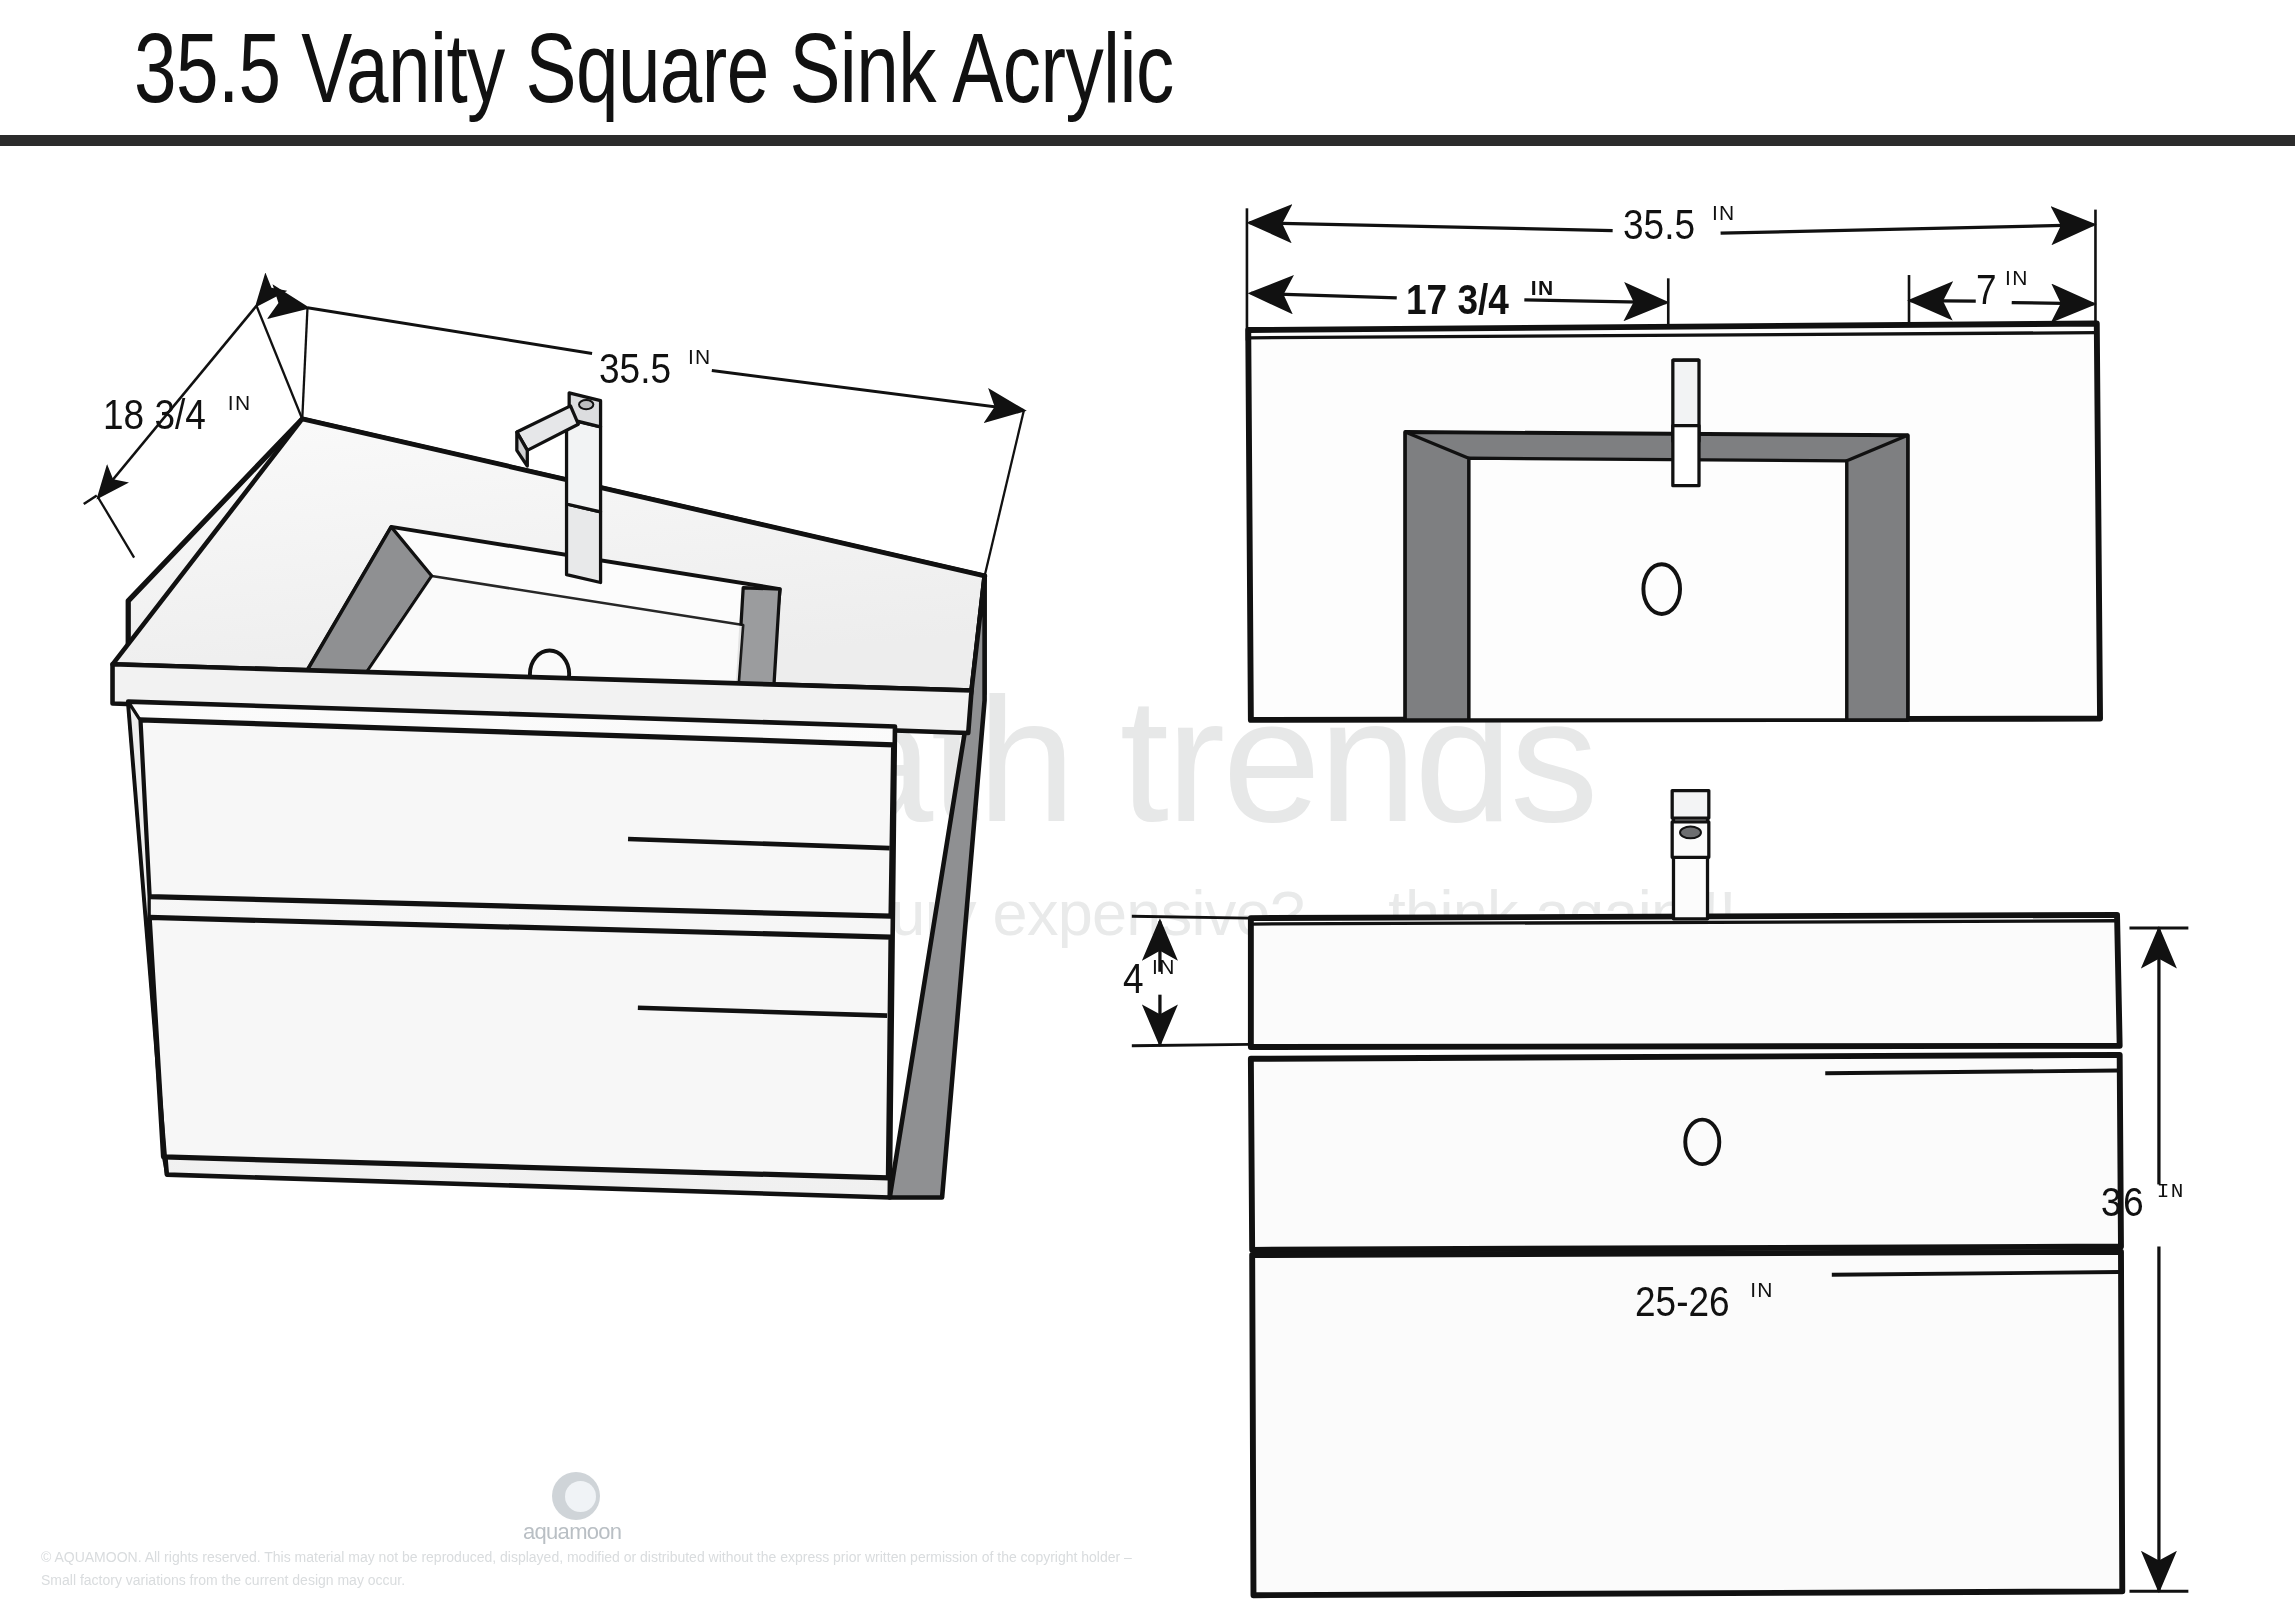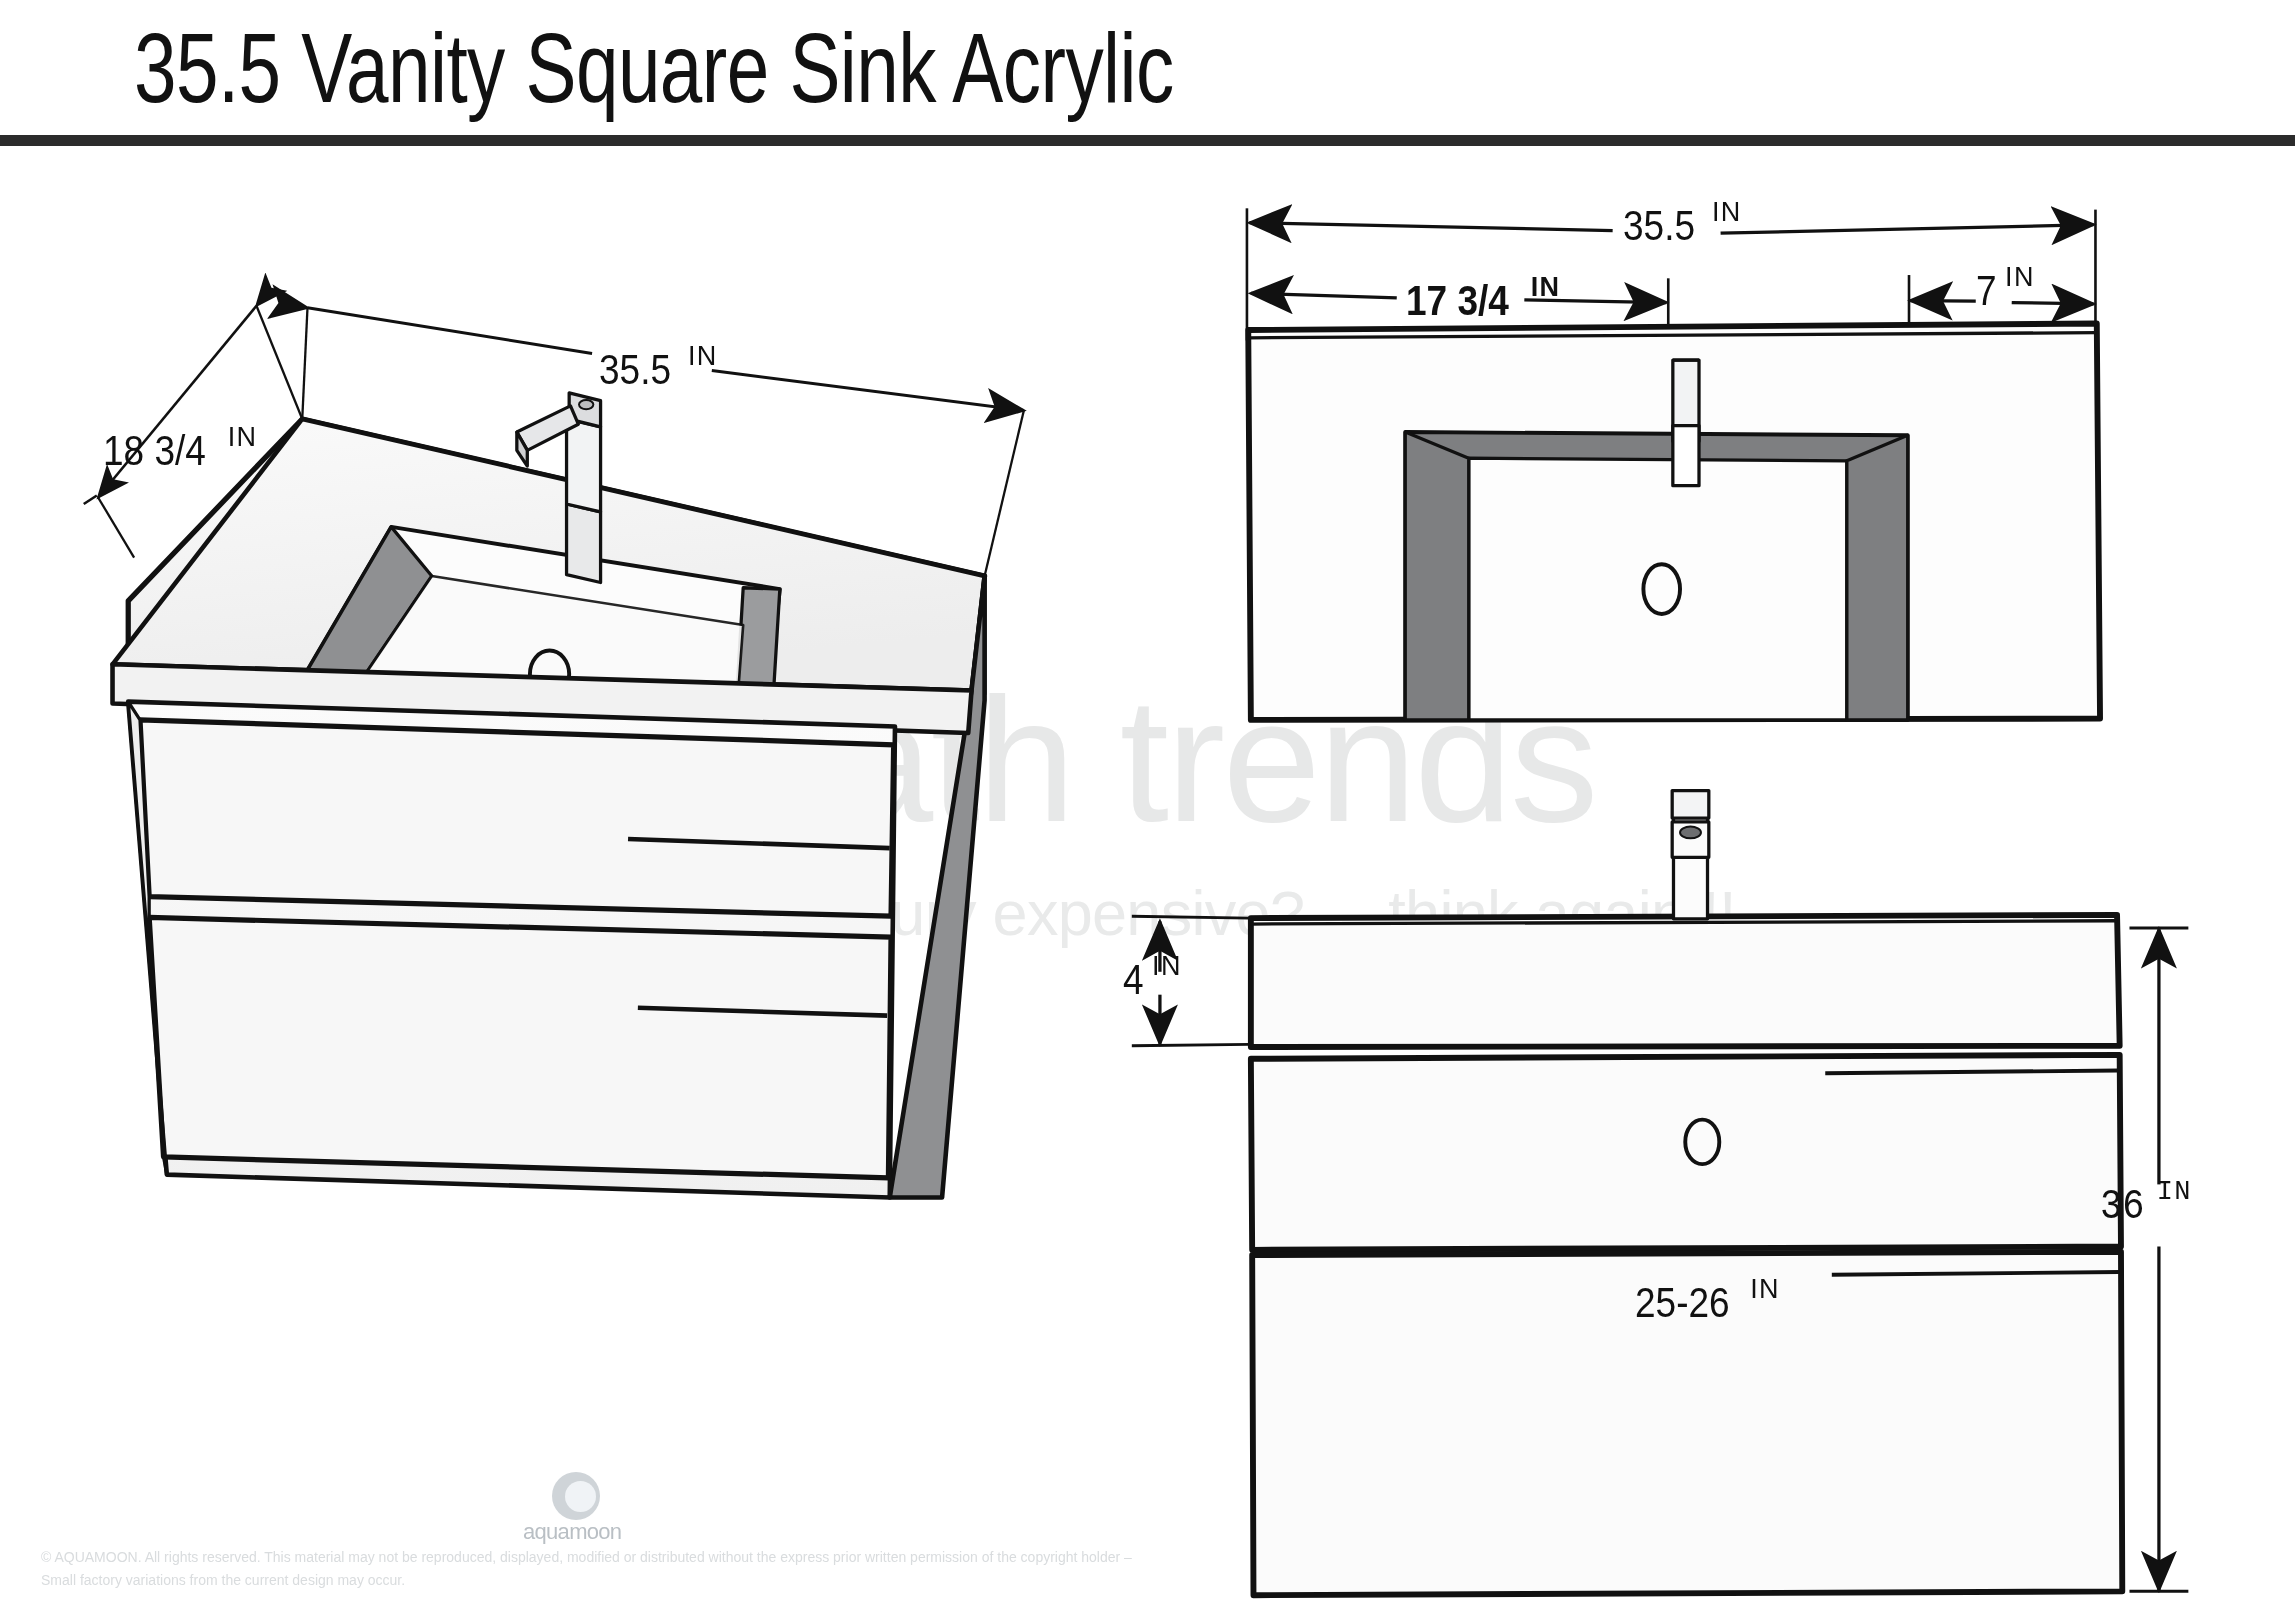--- a/index.html
+++ b/index.html
@@ -117,21 +117,21 @@
   .dim {
     position: absolute;
     white-space: nowrap;
     font-family: "Liberation Sans Narrow", "Liberation Sans", sans-serif;
     font-size: 43px;
     color: #111111;
     line-height: 1;
   }
   .dim .num { transform: scaleX(0.86); display: inline-block; transform-origin: left center; }
   .dim .unit {
-    font-size: 27px;
+    font-size: 21px;
     vertical-align: super;
     letter-spacing: 1.3px;
     margin-left: 5.2px;
     position: relative;
     top: -3.9px;
   }
 
   
   #footer-logo {
     position: absolute;
@@ -352,21 +352,21 @@
     <g stroke="#111111" stroke-width="5" stroke-linejoin="round">
       <rect x="2558" y="1208" width="52" height="196" fill="#fcfcfc"></rect>
       <rect x="2556" y="1208" width="56" height="42" fill="#f3f4f5"></rect>
       <rect x="2556" y="1256" width="56" height="54" fill="#fbfbfb"></rect>
       <ellipse cx="2584" cy="1272" rx="16" ry="9" fill="#6d6e70" stroke="#111111" stroke-width="3"></ellipse>
     </g>
   </g>
 </svg>
 </div>
 
-<div class="dim" style="left:103px; top:393px;margin-top:35px;">
+<div class="dim" style="left:103px; top:393px;">
   <span class="num">18 3/4</span><span class="unit">IN</span>
 </div>
 
 <div class="dim" style="left:599px; top:347px;">
   <span class="num">35.5</span><span class="unit">IN</span>
 </div>
 
 <div class="dim" style="left:1623px; top:203px;">
   <span class="num">35.5</span><span class="unit">IN</span>
 </div>

